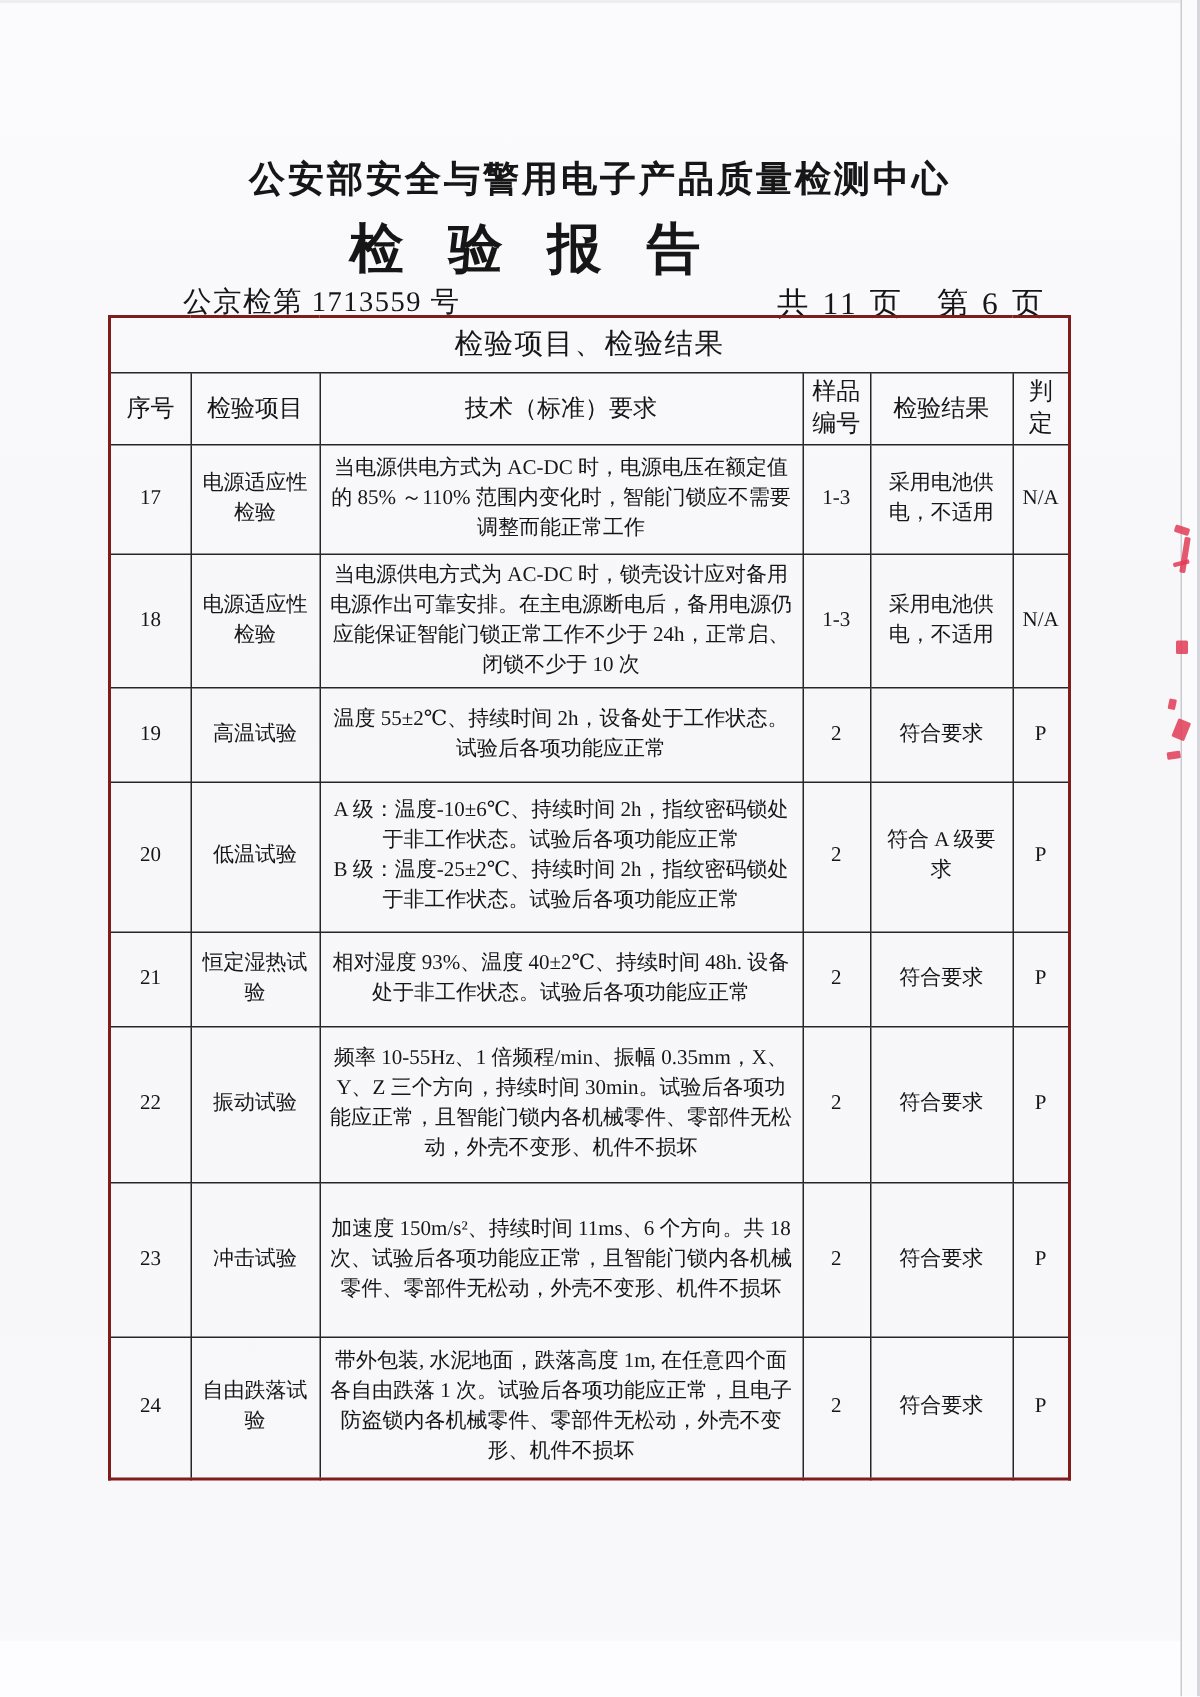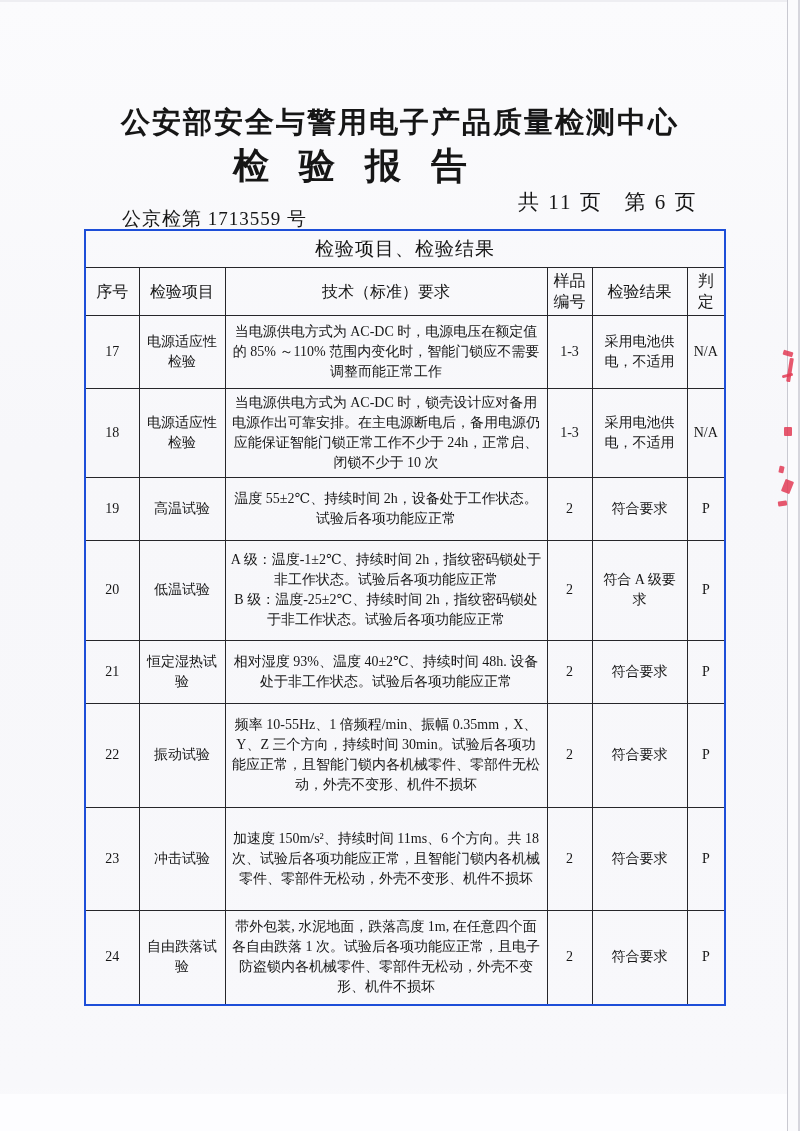--- a/index.html
+++ b/index.html
@@ -14,42 +14,41 @@
     position: absolute; inset: 0;
     background: linear-gradient(180deg, #fbfbfd 0%, #f7f7fa 40%, #f8f8fb 96%, #fdfdfe 100%);
   }
   .paper-top-strip { position: absolute; left: 0; top: 0; width: 800px; height: 2px; background: #e3e3e9; opacity: .55; }
   .paper-bottom-strip { position: absolute; left: 0; top: 1094px; width: 800px; height: 37px; background: #fdfdff; }
   .paper-right-band { position: absolute; left: 787px; top: 0; width: 13px; height: 1131px; background: #fbfbfd; border-left: 1px solid #c9c9d1; }
   .paper-right-edge { position: absolute; left: 798px; top: 0; width: 2px; height: 1131px; background: #d6d6dd; }
 
   .org-title {
     position: absolute; top: 103px; left: 0; width: 800px;
-    text-align: center; font-size: 29px; font-weight: 700; letter-spacing: 2px;
+    text-align: center; font-size: 24px; font-weight: 700; letter-spacing: 2px;
   }
   .report-title {
     position: absolute; top: 142px; left: 0; width: 704px;
     text-align: center; font-size: 36px; font-weight: 700; letter-spacing: 4px;
     white-space: pre;
   }
   .report-no {
     position: absolute; top: 188px; left: 122px;
-    font-size: 19px; letter-spacing: 1px; margin-top: 18px;
+    font-size: 19px; letter-spacing: 1px;
   }
   .pagination {
     position: absolute; top: 188px; left: 518px; width: 190px;
     font-size: 21px; letter-spacing: 2px; white-space: pre;
   }
 
   table.report {
-    position: absolute; left: 84px; top: 210px; width: 640px;
+    position: absolute; left: 72px; top: 210px; width: 640px;
     border-collapse: collapse; table-layout: fixed;
-    border: 2px solid #1d4ed8;
+    border: 2px solid #7f1d1d;
     font-size: 14px;
-    margin-top: 19px;
   }
   table.report td {
     border: 1px solid #26262a;
     vertical-align: middle;
     text-align: center;
     padding: 2px 4px;
     line-height: 20px;
   }
   td.caption-cell {
     height: 37px; font-size: 19px; letter-spacing: 1px; font-weight: 400;
@@ -137,21 +136,21 @@
       <td class="c-req">温度 55±2℃、持续时间 2h，设备处于工作状态。试验后各项功能应正常</td>
       <td>2</td>
       <td>符合要求</td>
       <td>P</td>
     </tr>
 
     <tr class="r20">
       <td>20</td>
       <td>低温试验</td>
       <td class="c-req">
-        <div>A 级：温度-1±2℃、持续时间 2h，指纹密码锁处于非工作状态。试验后各项功能应正常</div>
+        <div>A 级：温度-10±6℃、持续时间 2h，指纹密码锁处于非工作状态。试验后各项功能应正常</div>
         <div>B 级：温度-25±2℃、持续时间 2h，指纹密码锁处于非工作状态。试验后各项功能应正常</div>
       </td>
       <td>2</td>
       <td>符合 A 级要求</td>
       <td>P</td>
     </tr>
 
     <tr class="r21">
       <td>21</td>
       <td>恒定湿热试验</td>

